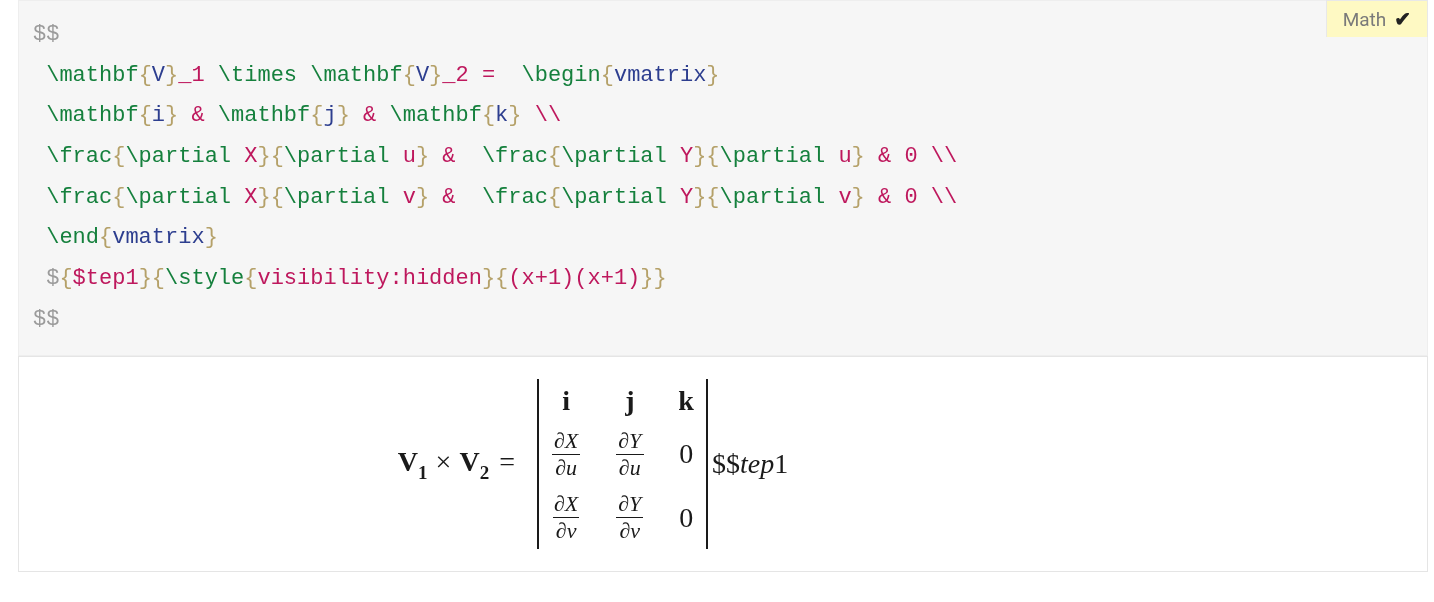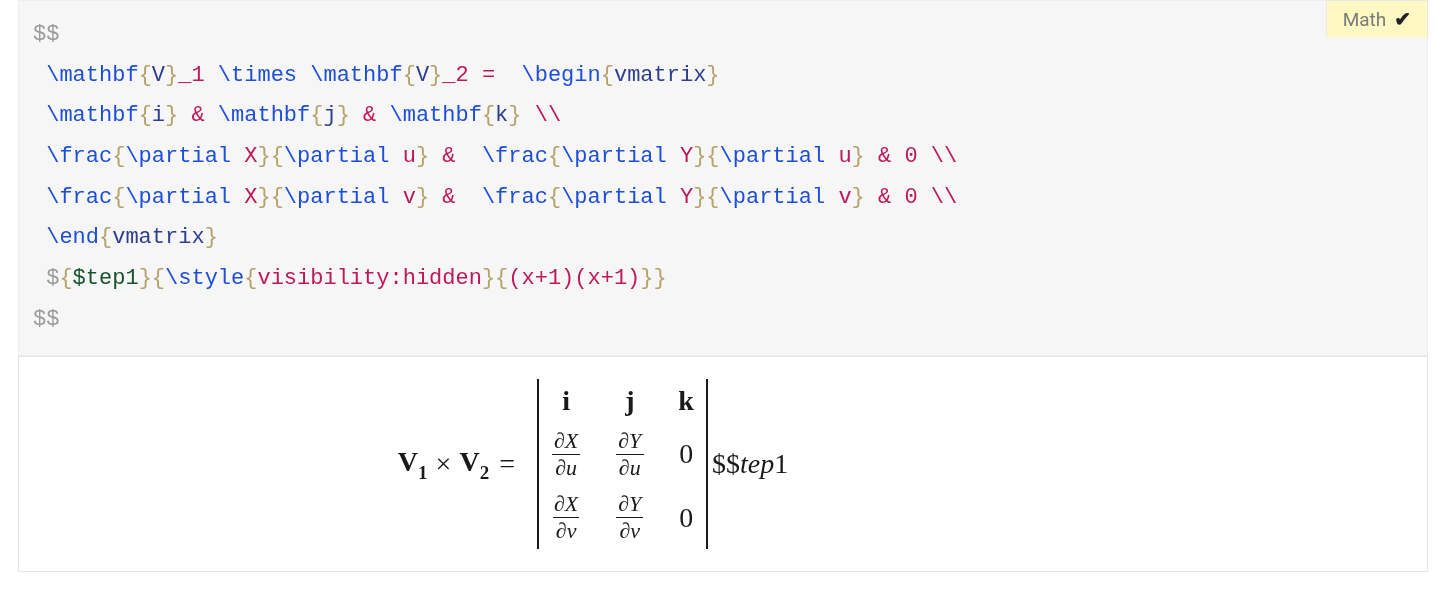--- a/index.html
+++ b/index.html
@@ -39,46 +39,46 @@
     padding: 14px 14px 14px 14px;
     margin-top: 0;
     font-family: "SFMono-Regular", Consolas, "Liberation Mono", Menlo, monospace;
     font-size: 22px;
     line-height: 1.85;
     color: #555;
     white-space: pre;
     overflow-x: auto;
   }
   .tok-delim   { color: #9b9b9b; } 
-  .tok-cmd     { color: #1d4ed8; } 
+  .tok-cmd     { color: #15803d; } 
   .tok-brace   { color: #b5a169; } 
   .tok-var     { color: #2d3e8f; }
   .tok-plain   { color: #be185d; }
-  .tok-template{ color: #14532d; }
+  .tok-template{ color: #be185d; }
   
   .render-block {
     border: 1px solid #e5e5e5;
     background: #fff;
     padding: 22px 10px;
     margin-top: 0;
     font-family: Georgia, "Times New Roman", serif;
     color: #1a1a1a;
   }
   .math-row {
     display: flex;
     align-items: center;
     justify-content: center;
     gap: 0;
     font-size: 28px;
     position: relative;
     left: -130px;
   }
   .lhs {
     display: flex;
-    align-items: center;
+    align-items: flex-start;
     gap: 0;
     margin-right: 12px;
   }
   .mbf { font-weight: bold; font-family: Georgia, "Times New Roman", serif; }
   .sub { font-size: 0.68em; vertical-align: sub; position: relative; top: 2px; }
   .times { margin: 0 8px; }
   .eq { margin: 0 10px; }
   .vmatrix {
     display: flex;
     align-items: stretch;

